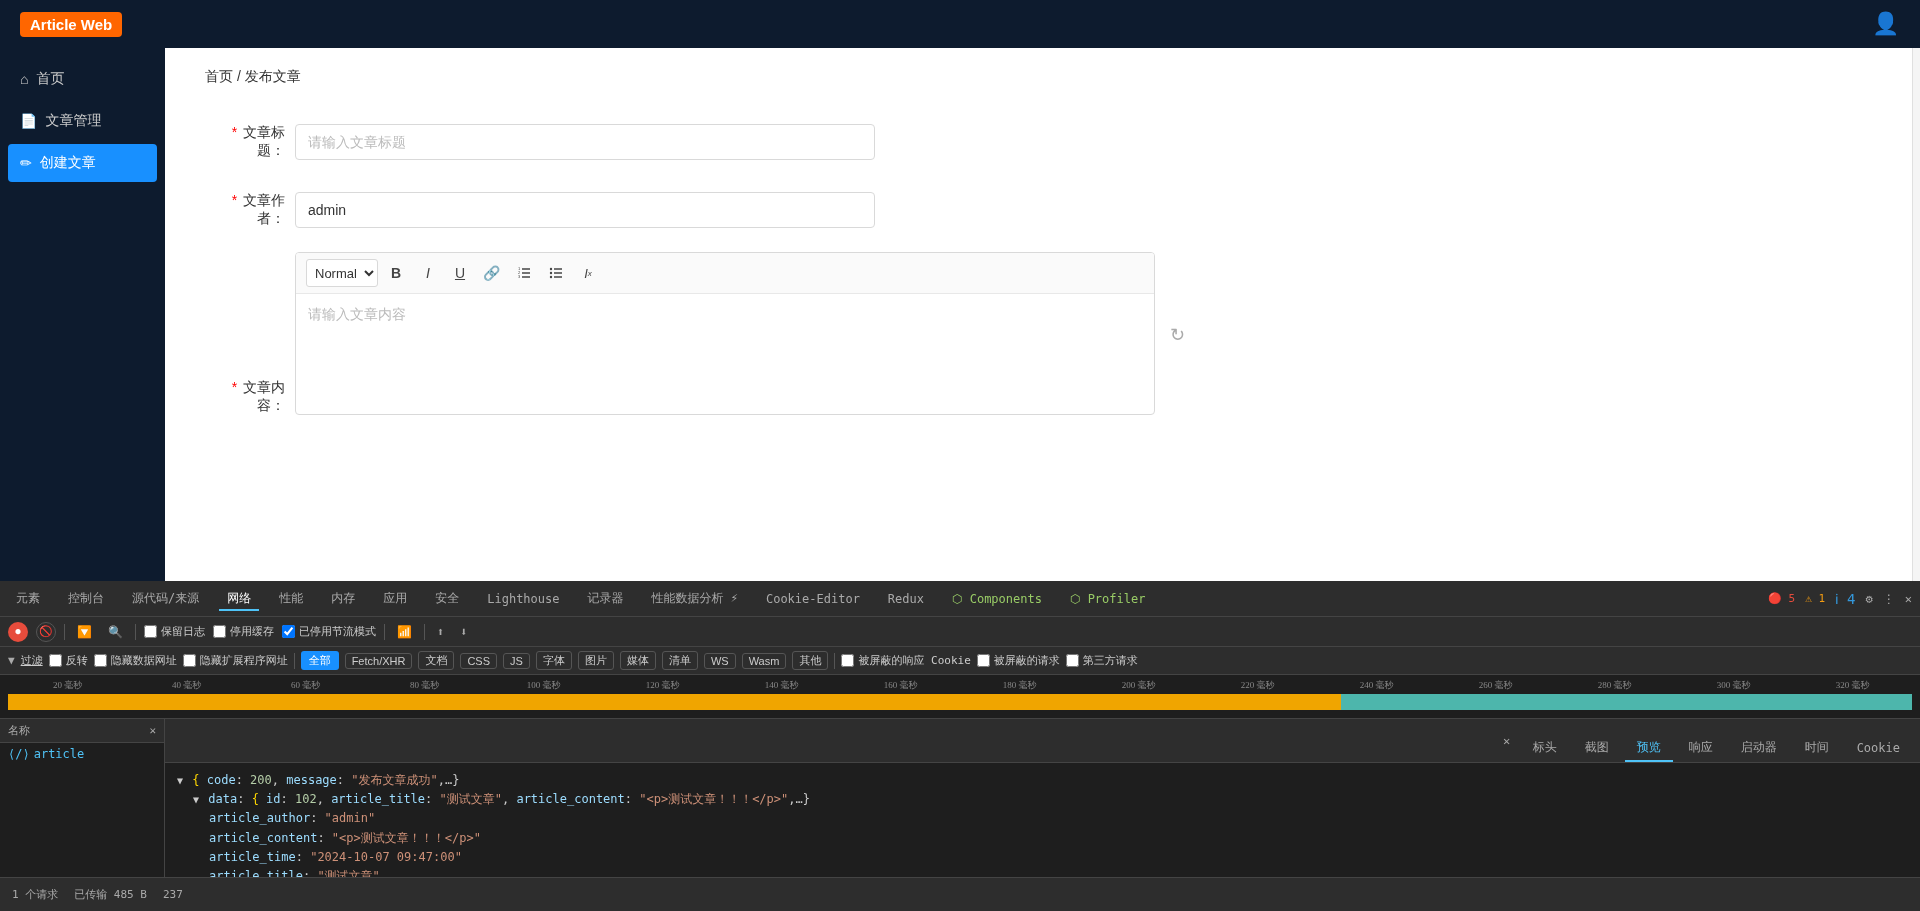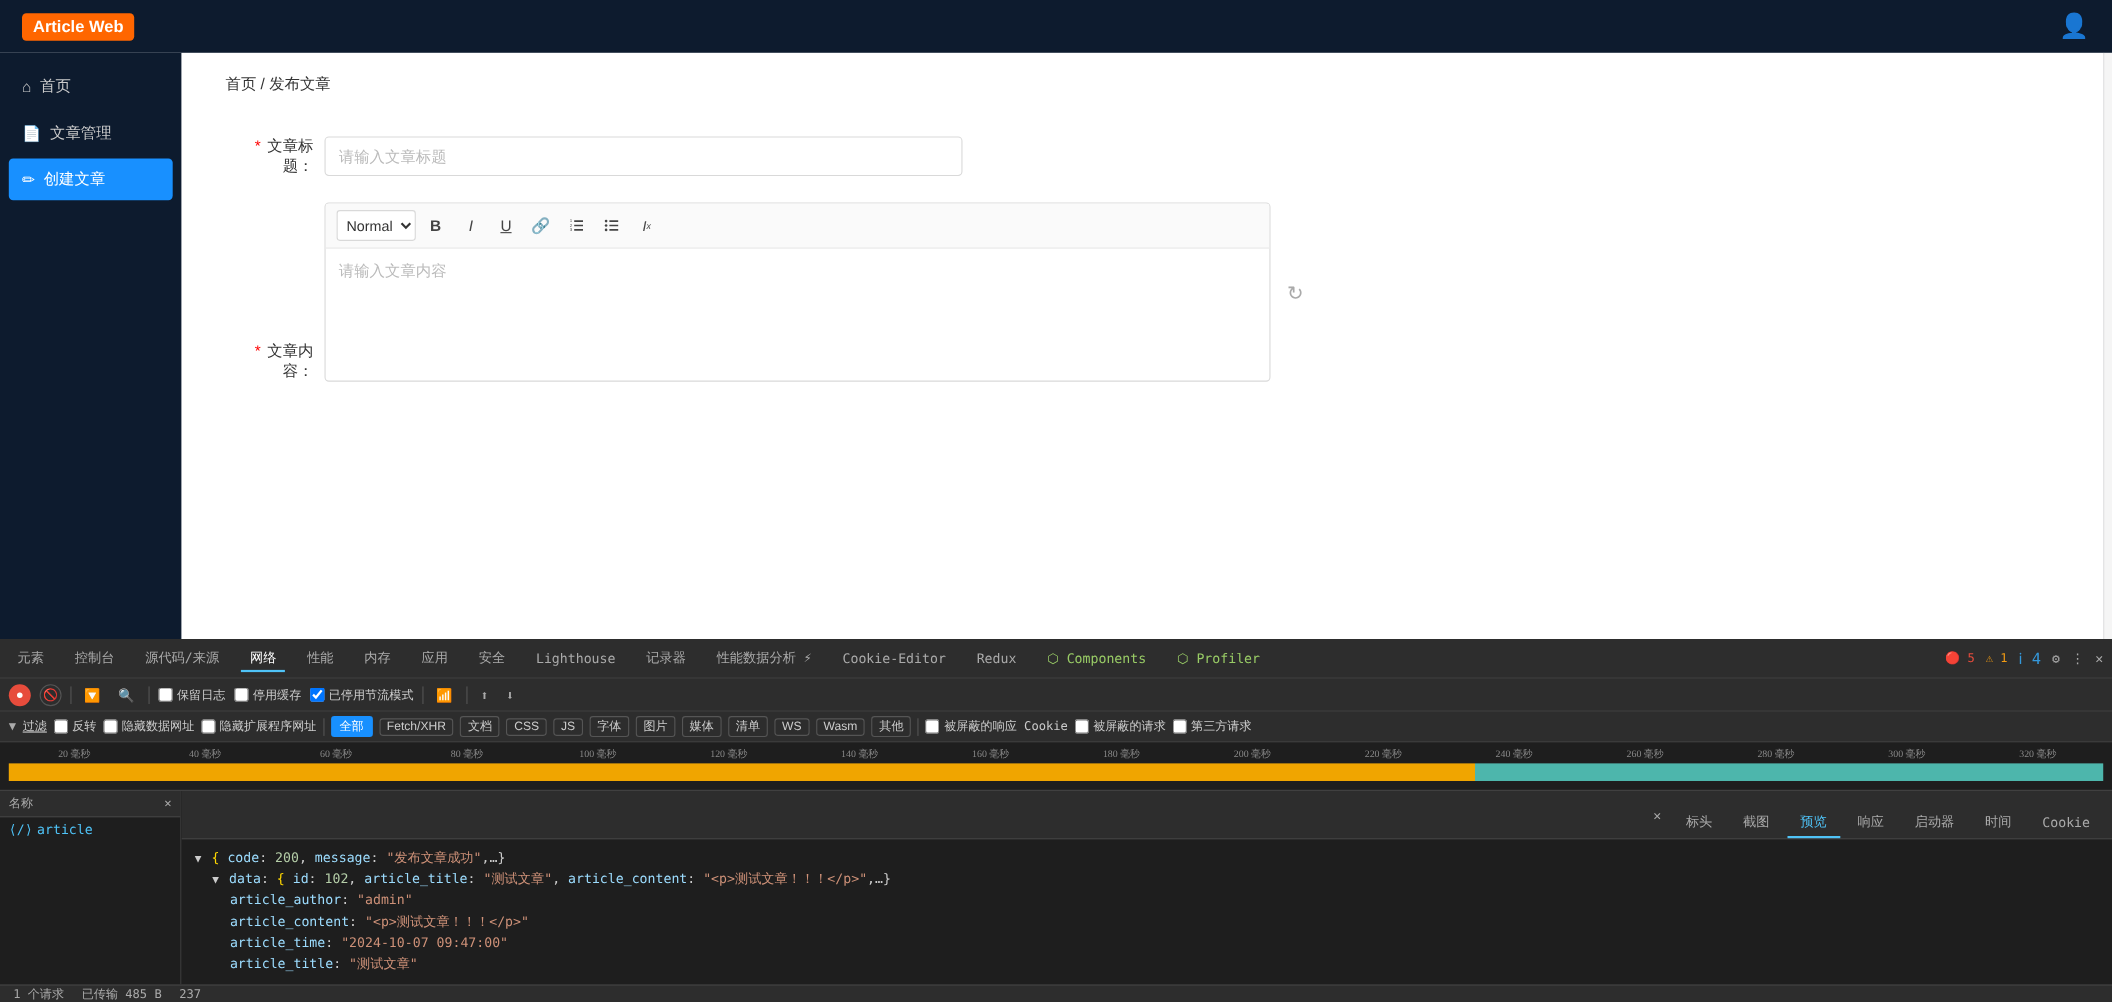--- a/index.html
+++ b/index.html
@@ -374,21 +374,21 @@
     .json-val-num { color: #b5cea8; }
     .json-val-str { color: #ce9178; }
     .json-brace { color: #ffd700; }
     .json-indent-1 { padding-left: 16px; }
     .json-indent-2 { padding-left: 32px; }
     .json-arrow { color: #ccc; cursor: pointer; font-size: 10px; margin-right: 2px; }
 
     
     .devtools-status {
       background: #2d2d2d;
-      height: 16px;
+      height: 34px;
       display: flex;
       align-items: center;
       padding: 0 12px;
       gap: 16px;
       border-top: 1px solid #444;
       font-size: 11px;
       color: #aaa;
     }
     .content-wrapper {
       position: relative;
@@ -432,20 +432,27 @@
       </div>
 
       <div class="form-row">
         <div class="form-label">
           <span class="required">*</span>
           <span>文章标题：</span>
         </div>
         <input class="form-input" type="text" placeholder="请输入文章标题" style="">
       </div>
 
+      <div class="form-row">
+        <div class="form-label">
+          <span class="required">*</span>
+          <span>文章作者：</span>
+        </div>
+        <input class="form-input" type="text" value="admin" style="">
+      </div>
 
       <div class="form-row">
         <div class="form-label" style="padding-top: 10px;">
           <span class="required">*</span>
           <span>文章内容：</span>
         </div>
         <div class="editor-container">
           <div class="editor-toolbar">
             <select class="toolbar-select">
               <option>Normal</option>

